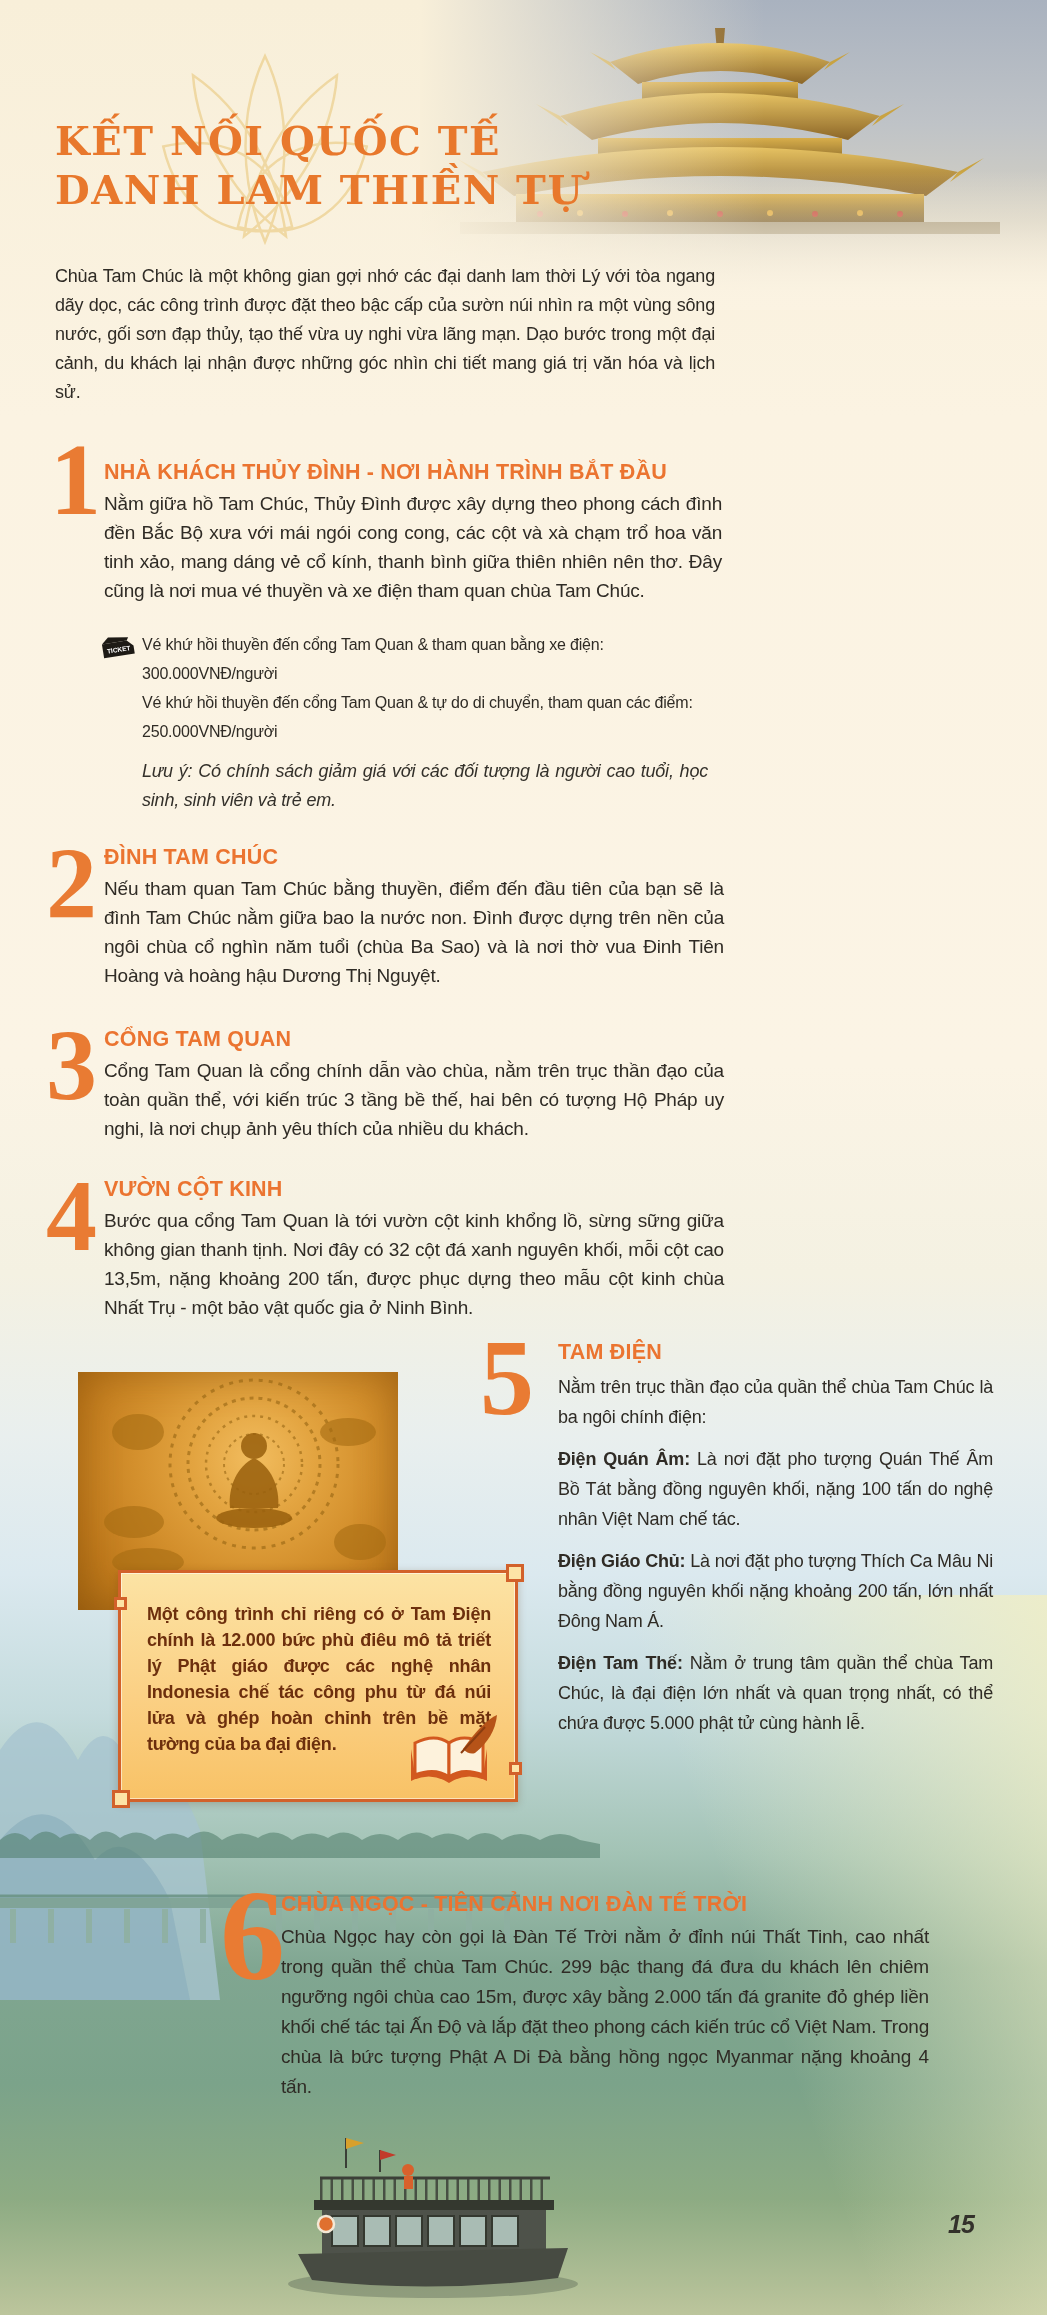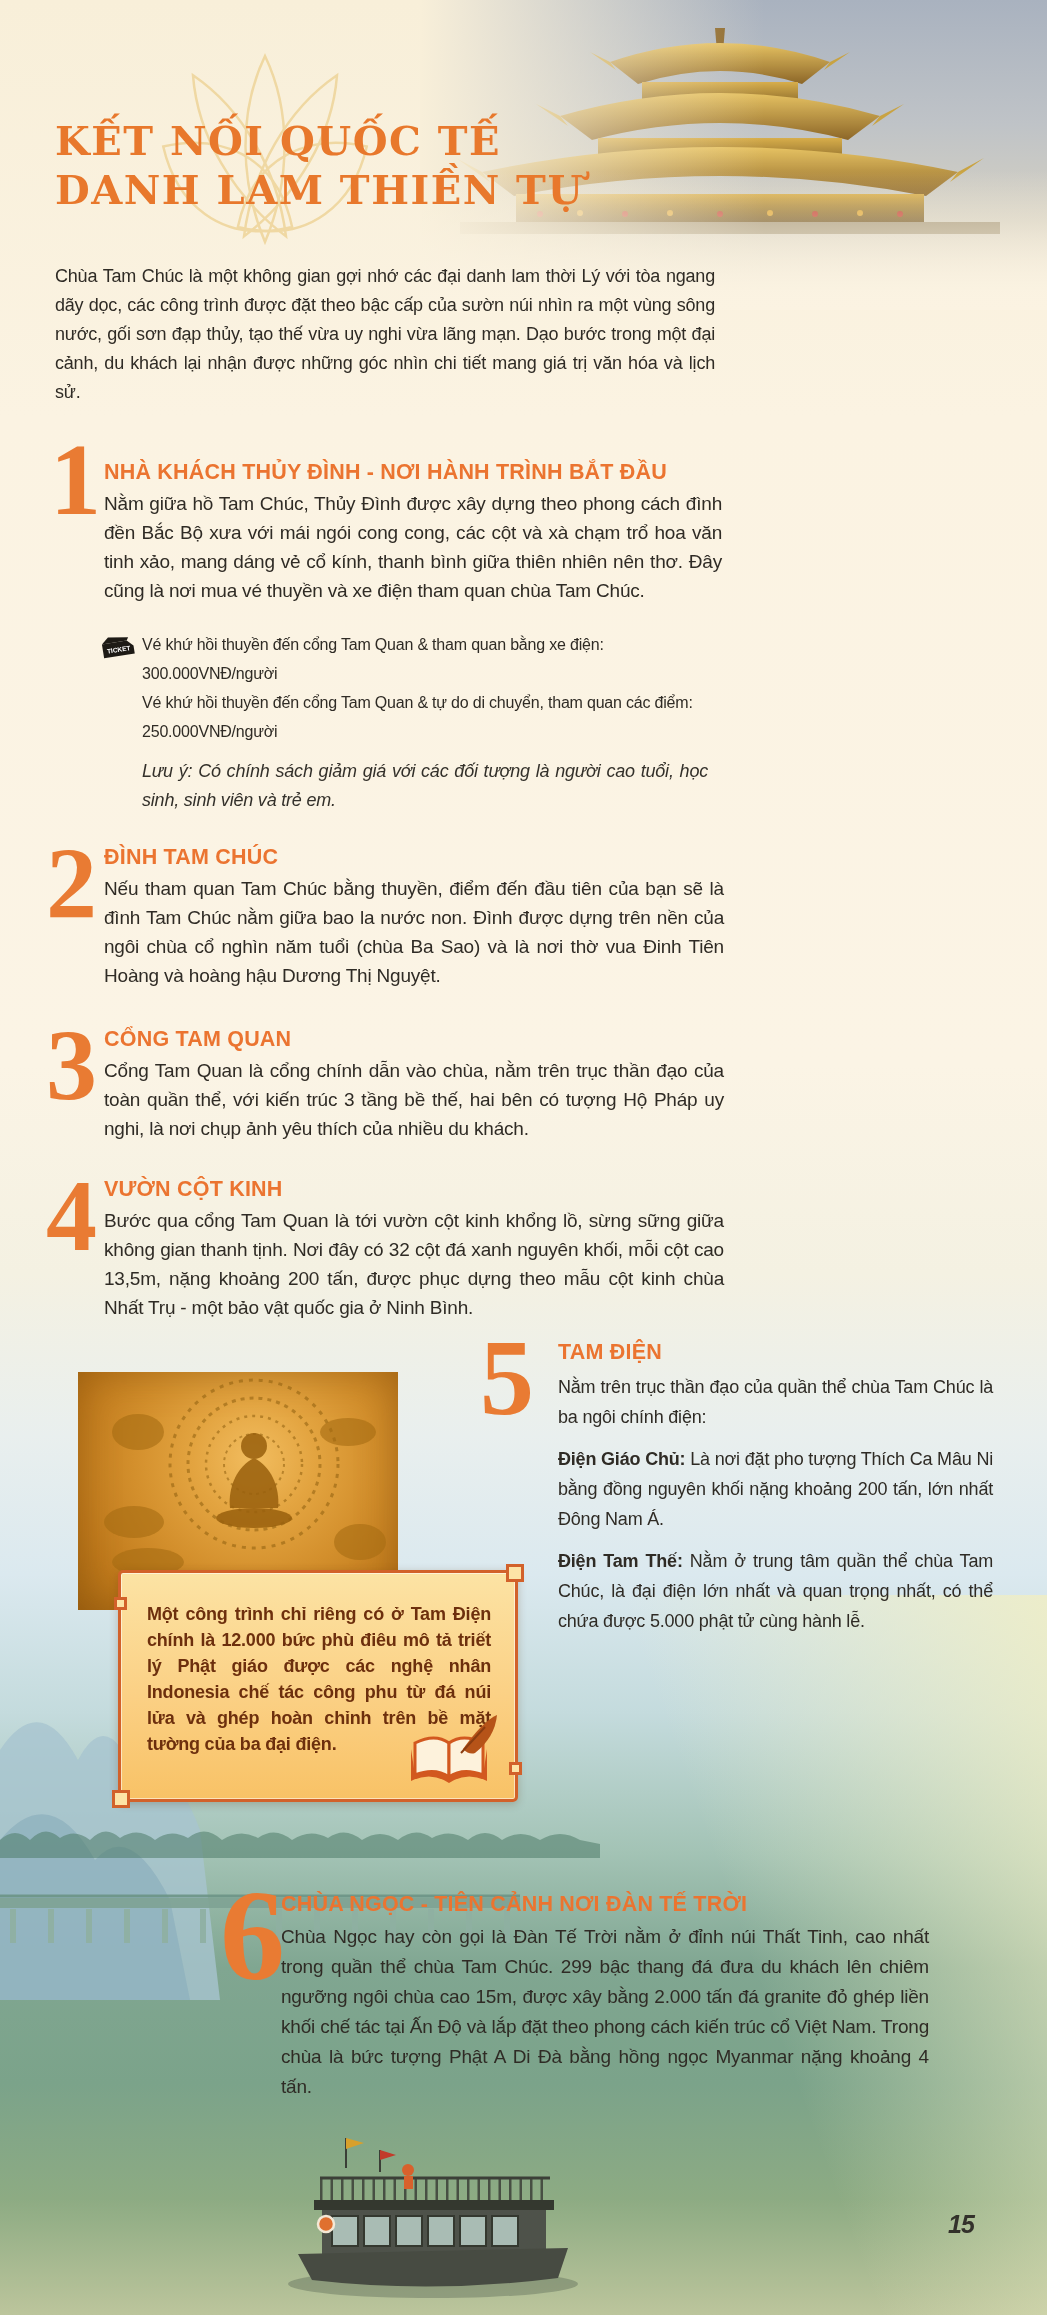--- a/index.html
+++ b/index.html
@@ -36,21 +36,21 @@
   .bodytxt{position:absolute;z-index:6;font-size:19px;line-height:29px;color:#2f2b25;text-align:justify;letter-spacing:-.2px;}
   .ticket-icon{position:absolute;left:100px;top:634px;z-index:6;}
   .ticket-text{position:absolute;left:142px;top:630px;width:578px;z-index:6;font-size:16px;line-height:29px;color:#2f2b25;letter-spacing:-.2px;}
   .note{position:absolute;left:142px;top:757px;width:566px;z-index:6;font-style:italic;font-size:18px;line-height:29px;color:#33302a;text-align:justify;letter-spacing:-.2px;}
   .s5col{position:absolute;left:558px;top:1372px;width:447px;z-index:6;font-size:18px;line-height:30px;color:#2f2b25;text-align:justify;letter-spacing:-.2px;}
   .s5col p{margin:0 12px 12px 0;}
   .s5col .lbl{font-weight:700;}
   
   .callout{position:absolute;left:118px;top:1570px;width:400px;height:232px;z-index:5;box-sizing:border-box;
     background:linear-gradient(180deg,#fce3a4 0%,#fbd084 55%,#f8c266 100%);
-    border:3px solid #d2612a;border-radius:5px;box-shadow:inset 0 0 0 1px rgba(255,255,255,.55),0 2px 8px rgba(90,50,10,.25);
+    border:3px solid #d2612a;border-radius:0;box-shadow:inset 0 0 0 1px rgba(255,255,255,.55),0 2px 8px rgba(90,50,10,.25);
     padding:28px 24px 14px 26px;font-weight:700;font-size:18px;line-height:26px;color:#6d2f0d;text-align:justify;letter-spacing:-.2px;}
   .orn{position:absolute;width:12px;height:12px;background:#fde4a6;border:3px solid #d2612a;z-index:6;}
   .orn.tr{right:-9px;top:-9px;} .orn.bl{left:-9px;bottom:-9px;}
   .orn.tl{left:-7px;top:24px;width:7px;height:7px;} .orn.br{right:-7px;bottom:24px;width:7px;height:7px;}
   .book-icon{position:absolute;right:14px;bottom:10px;z-index:1;}
   .page-number{position:absolute;left:948px;top:2210px;z-index:7;font-size:25px;font-weight:700;color:#33312b;letter-spacing:-1px;font-style:italic;}
 </style>
 </head>
 <body>
 
@@ -201,20 +201,21 @@
           <ellipse cx="282" cy="170" rx="26" ry="18"></ellipse>
         <ellipse cx="60" cy="60" rx="26" ry="18"></ellipse>
       </g>
     </svg>
   </div>
 
   <div class="num" style="left:480px;top:1334px;font-size:108px;">5</div>
   <div class="h" style="left:558px;top:1340px;text-align:center;">TAM ĐIỆN</div>
   <div class="s5col">
     <p>Nằm trên trục thần đạo của quần thể chùa Tam Chúc là ba ngôi chính điện:</p>
+    <p><span class="lbl">Điện Quán Âm:</span><span> Là nơi đặt pho tượng Quán Thế Âm Bồ Tát bằng đồng nguyên khối, nặng 100 tấn do nghệ nhân Việt Nam chế tác.</span></p>
     <p><span class="lbl">Điện Giáo Chủ:</span><span> Là nơi đặt pho tượng Thích Ca Mâu Ni bằng đồng nguyên khối nặng khoảng 200 tấn, lớn nhất Đông Nam Á.</span></p>
     <p><span class="lbl">Điện Tam Thế:</span><span> Nằm ở trung tâm quần thể chùa Tam Chúc, là đại điện lớn nhất và quan trọng nhất, có thể chứa được 5.000 phật tử cùng hành lễ.</span></p>
   </div>
 
   <div class="callout">
     <span class="orn tr"></span>
     <span class="orn bl"></span>
     <span class="orn tl"></span>
     <span class="orn br"></span>
     <svg class="book-icon" width="96" height="84" viewBox="0 0 96 84">

